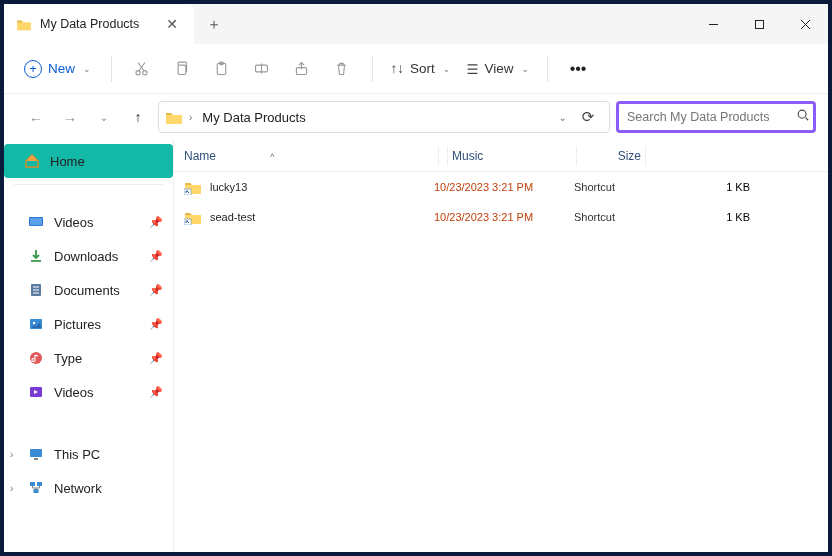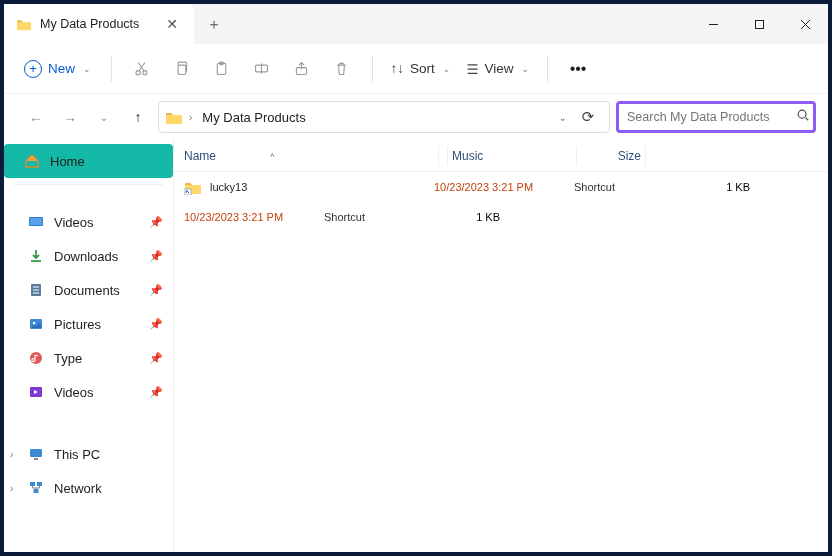--- a/index.html
+++ b/index.html
@@ -341,20 +341,26 @@
           <svg class="file-ico" viewBox="0 0 18 15">
               <use href="#shortcut-folder"></use>
             </svg>
           <span>lucky13</span>
         </div>
         <div class="cell date">10/23/2023 3:21 PM</div>
         <div class="cell type">Shortcut</div>
         <div class="cell size">1 KB</div>
       </div>
       <div class="row">
+        <div class="cell name">
+          <svg class="file-ico" viewBox="0 0 18 15">
+              <use href="#shortcut-folder"></use>
+            </svg>
+          <span>sead-test</span>
+        </div>
         <div class="cell date">10/23/2023 3:21 PM</div>
         <div class="cell type">Shortcut</div>
         <div class="cell size">1 KB</div>
       </div>
     </div>
   </div>
 
 
 </div>
 

